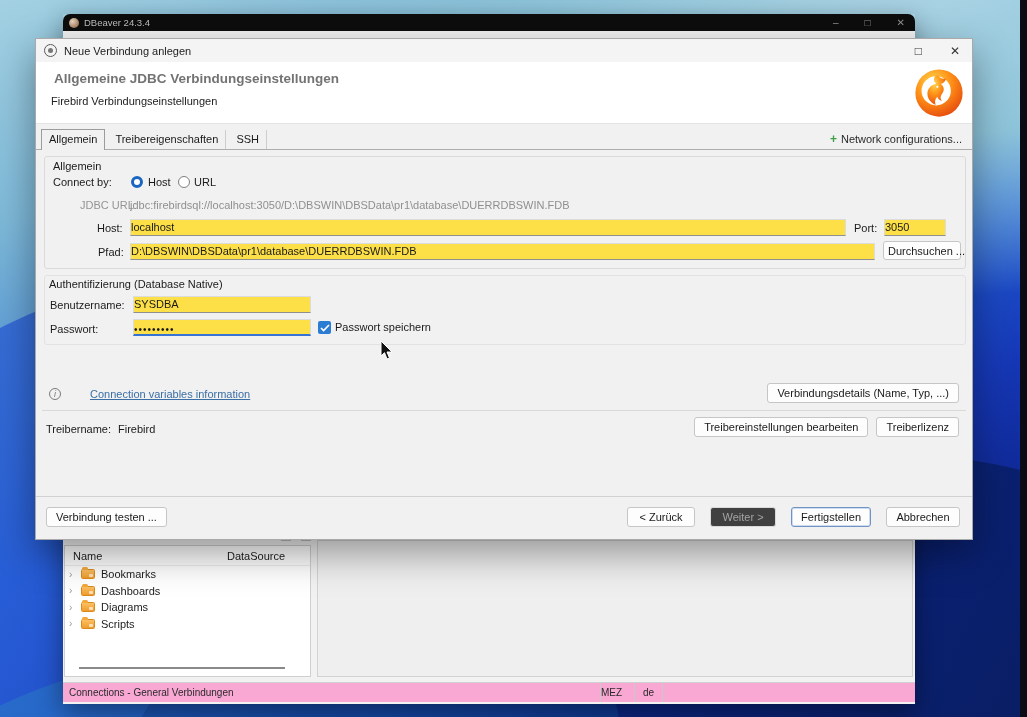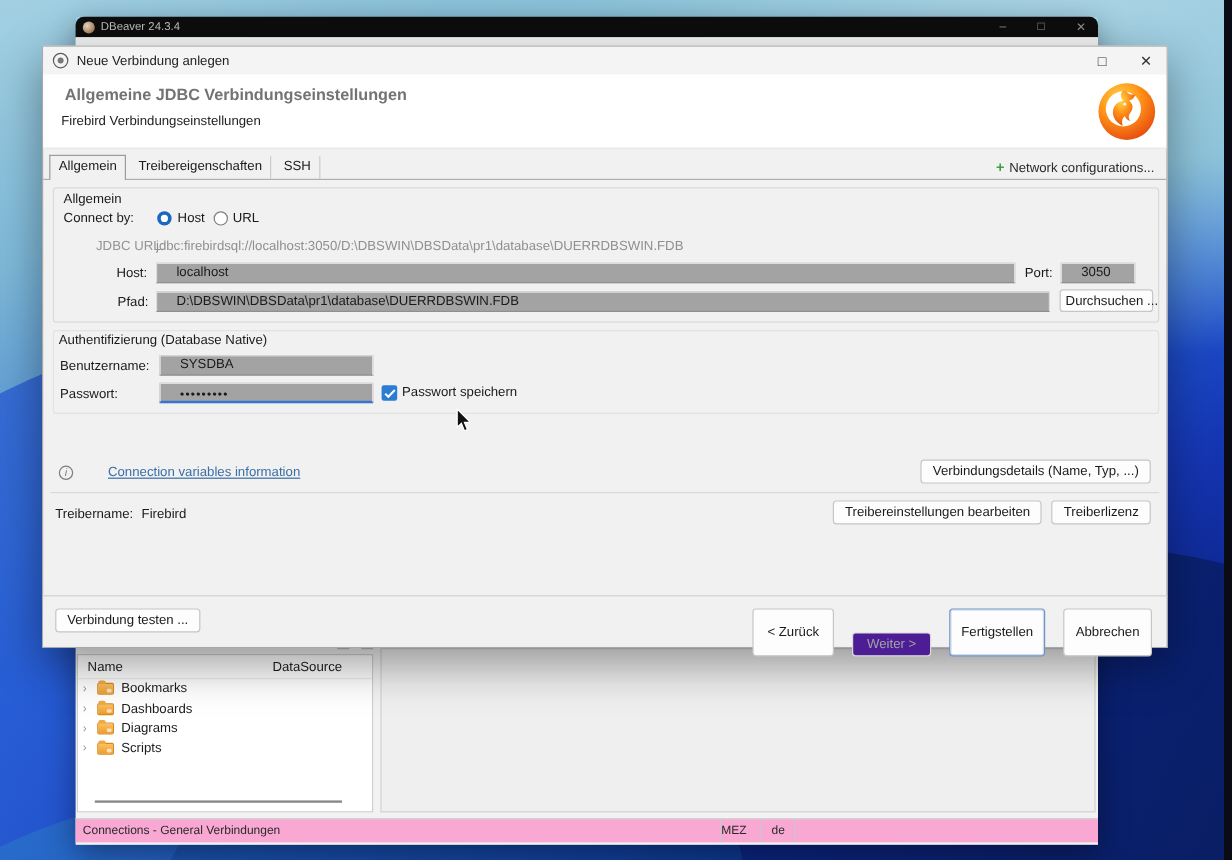--- a/index.html
+++ b/index.html
@@ -99,37 +99,37 @@
   .netcfg { position:absolute; right:10px; top:3px; color:#2b2b2b; }
   .netcfg .plus { color:#3f9e46; font-weight:bold; margin-right:4px; font-size:12px; }
 
   .group { position:absolute; border:1px solid #dadada; border-radius:3px; }
   .group-label { position:absolute; left:8px; top:3px; color:#1a1a1a; }
 
   .lbl { position:absolute; color:#1a1a1a; white-space:nowrap; }
   .lbl-grey { color:#949494; }
   .val-grey { position:absolute; color:#8f8f8f; white-space:nowrap; overflow:hidden; }
 
-  .field { position:absolute; background:#a3a3a3; border:1px solid #dcdcdc;
+  .field { position:absolute; background:#fde047; border:1px solid #dcdcdc;
     border-bottom:1px solid #8f8f8f; height:17px; font-size:11px; color:#1a1a1a;
-    padding:1px 16px; white-space:nowrap; overflow:hidden; }
+    padding:1px 0; white-space:nowrap; overflow:hidden; }
   .field.focus { border-bottom:2px solid #3574d4; }
   .pwd { letter-spacing:1px; font-size:10px; padding-top:4px; }
 
   .radio { position:absolute; width:12px; height:12px; border-radius:50%;
     border:1.5px solid #7f7f7f; background:#fff; }
   .radio.sel { border:3.5px solid #1a66c0; }
   .checkbox { position:absolute; width:13px; height:13px; background:#2b7cd3; border-radius:2px; }
   .checkbox svg { position:absolute; left:1.5px; top:2.5px; }
 
   .btn { background:#fdfdfd; border:1px solid #c6c6c6; border-radius:3px;
     font-size:11px; color:#1a1a1a; padding:3px 9px; font-family:"Liberation Sans",sans-serif;
     white-space:nowrap; }
   .btn.abs { position:absolute; }
-  .btn.disabled { color:#a3a3a3; background:#4c1d95; border-color:#dadada;margin-top:20px; }
+  .btn.disabled { color:#a3a3a3; background:#404040; border-color:#dadada; }
   .btn.default { border:1px solid #6f94c4; box-shadow:0 0 0 1px #cfdcf0 inset; }
 
   .info-circ { position:absolute; width:12px; height:12px; border:1px solid #7c7c7c;
     border-radius:50%; color:#7c7c7c; font-size:9px; text-align:center; line-height:11px;
     font-style:italic; }
   .link { position:absolute; color:#3a6ea5; text-decoration:underline; white-space:nowrap; }
   .sep { position:absolute; height:1px; background:#d9d9d9; }
 
   .dlg-bottombar { position:absolute; left:0; bottom:0; right:0; height:43px;
     border-top:1px solid #d2d2d2; background:#f1f1f1; }

